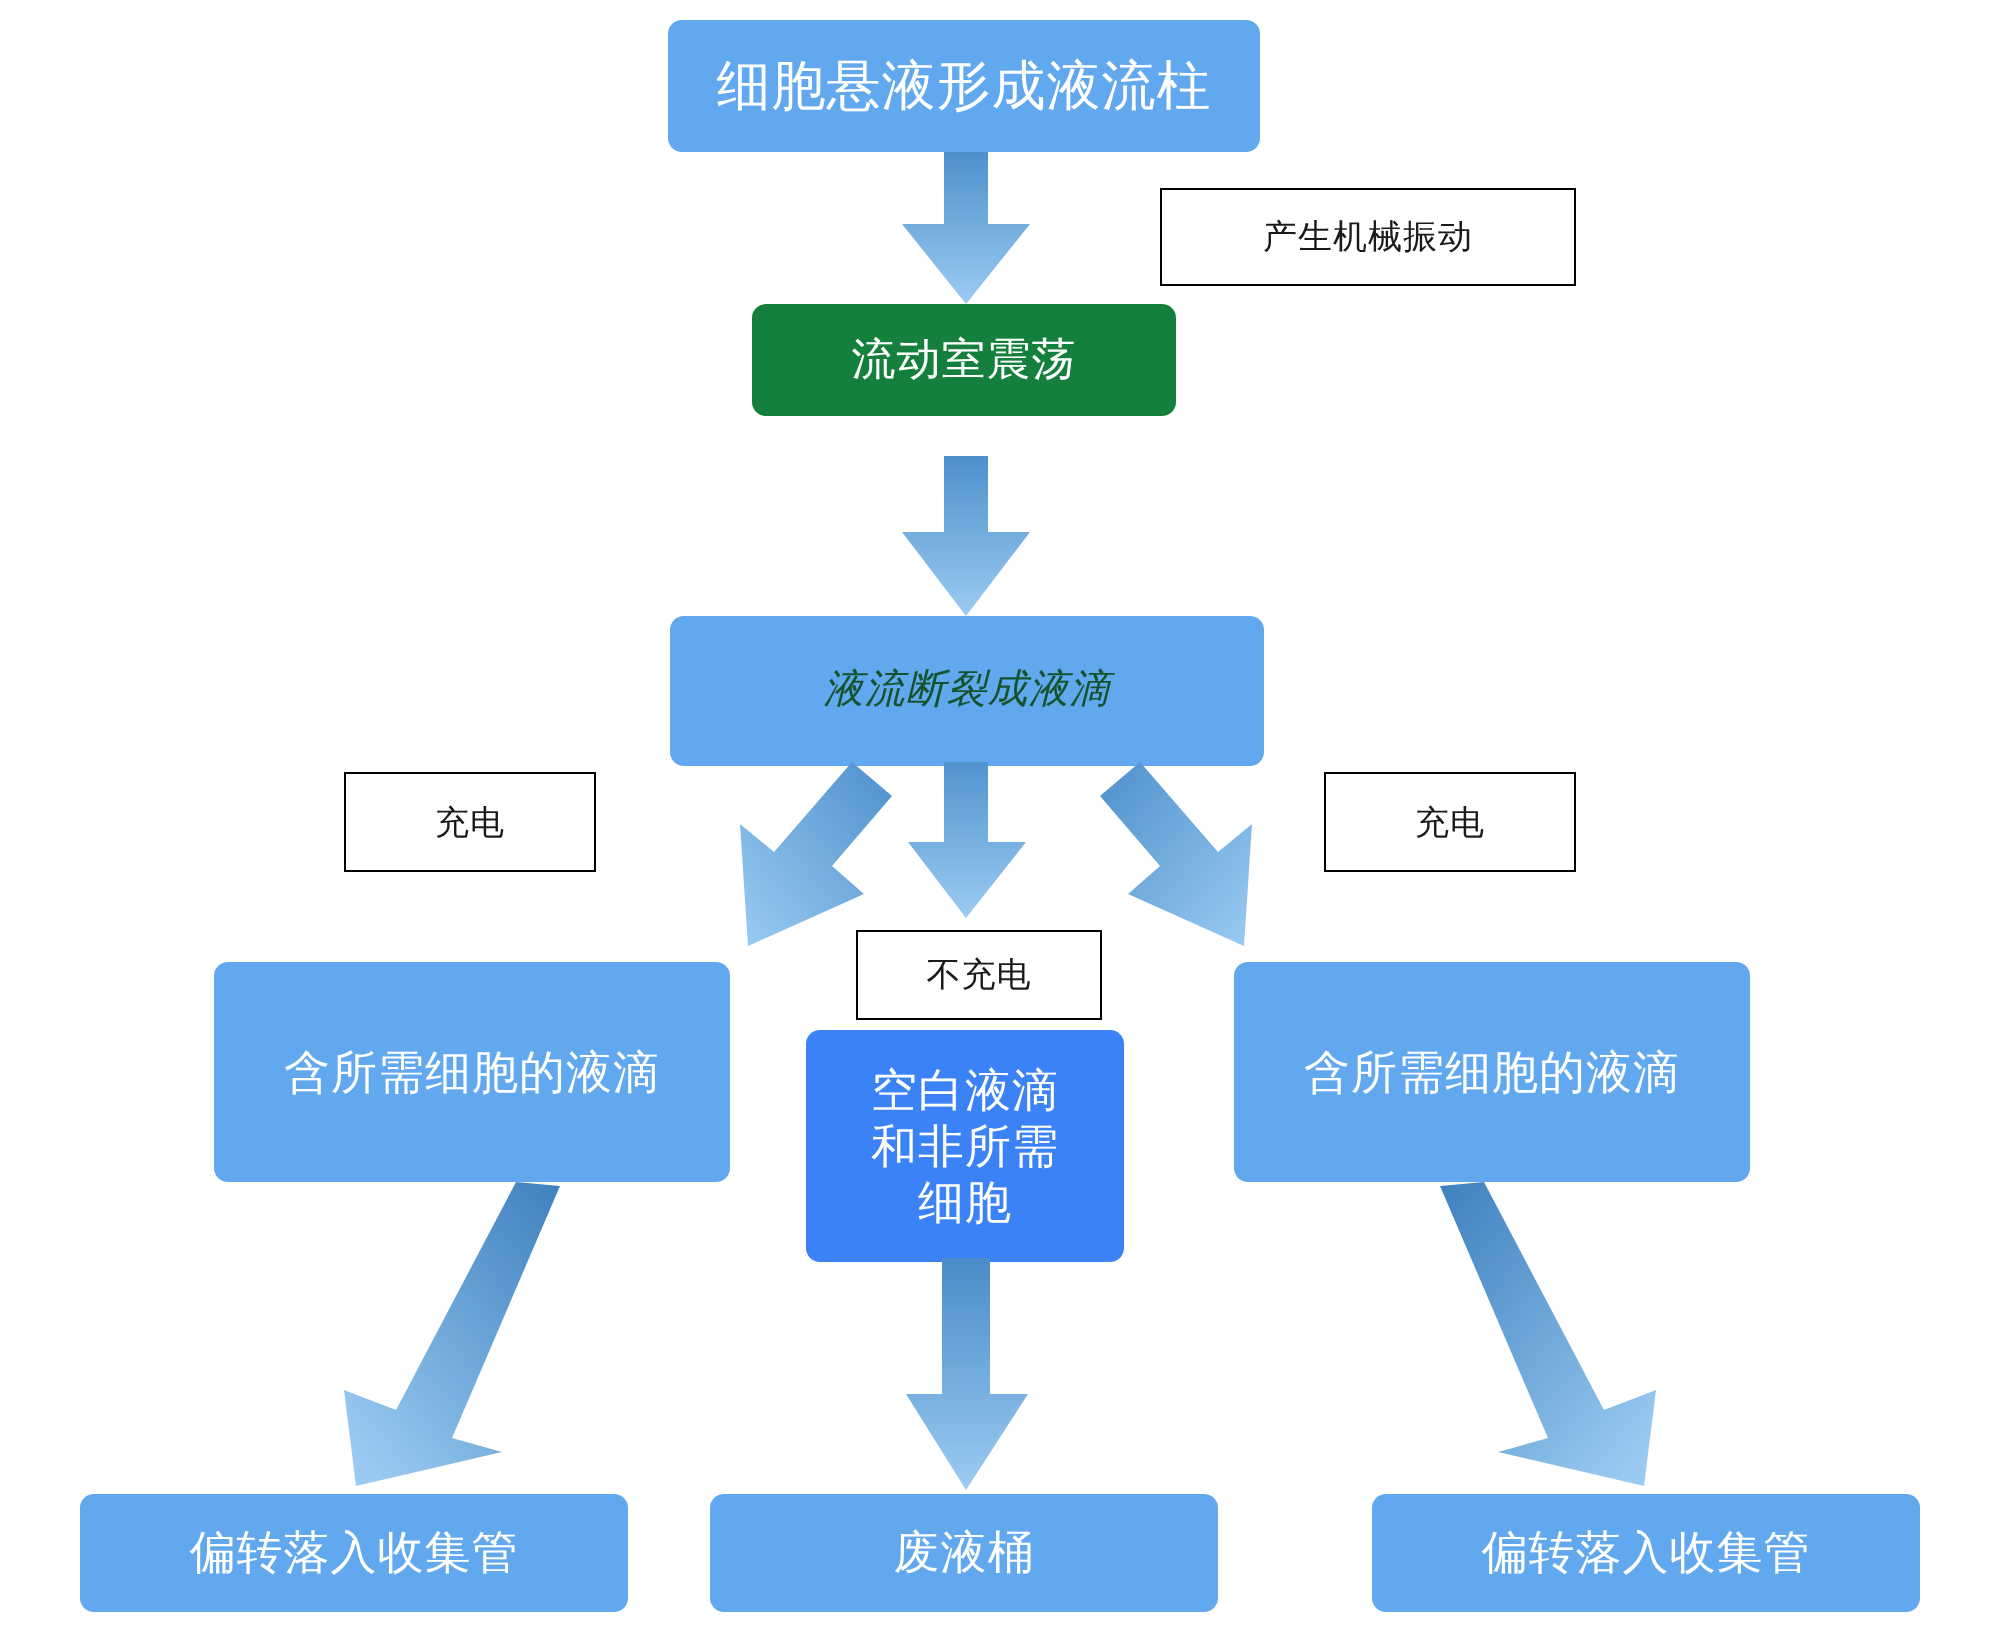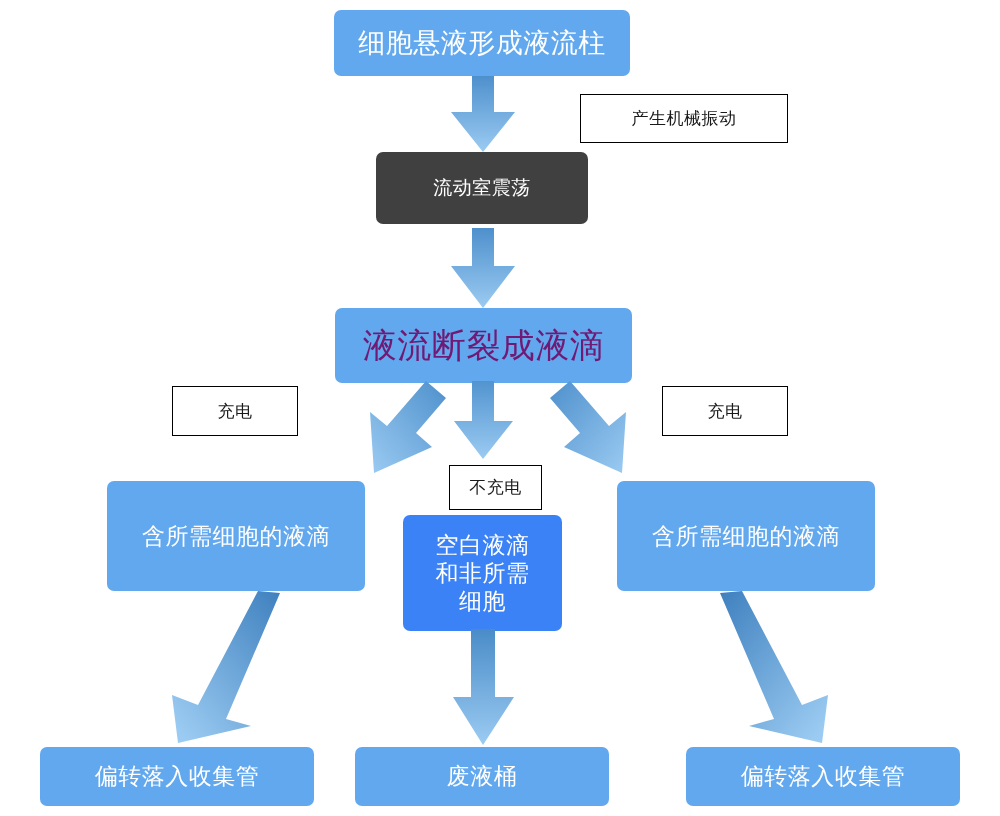--- a/index.html
+++ b/index.html
@@ -58,23 +58,23 @@
     pointer-events: none;
   }
 </style>
 </head>
 <body>
 
 <div id="canvas" style="background: rgb(255, 255, 255);">
 
   <div class="node" style="left: 334px; top: 10px; width: 296px; height: 66px; font-size: 27px; background: rgb(98, 168, 238); color: rgb(255, 255, 255);"><span>细胞悬液形成液流柱</span></div>
 
-  <div class="node" style="left: 376px; top: 152px; width: 212px; height: 72px; font-size: 19px; background: #404040; color: rgb(255, 255, 255);"><span>流动室震荡</span></div>
+  <div class="node" style="left: 376px; top: 152px; width: 212px; height: 56px; font-size: 22px; background: #15803d; color: rgb(255, 255, 255);"><span>流动室震荡</span></div>
 
-  <div class="node" style="left: 335px; top: 308px; width: 297px; height: 75px; font-size: 34px; background: rgb(98, 168, 238); color: #701a75;"><span>液流断裂成液滴</span></div>
+  <div class="node" style="left: 335px; top: 308px; width: 297px; height: 75px; font-size: 20px; background: rgb(98, 168, 238); color: #14532d; font-style: italic;"><span>液流断裂成液滴</span></div>
 
   <div class="node" style="left: 107px; top: 481px; width: 258px; height: 110px; font-size: 23px; background: rgb(98, 168, 238); color: rgb(255, 255, 255);"><span>含所需细胞的液滴</span></div>
 
   <div class="node" style="left: 403px; top: 515px; width: 159px; height: 116px; font-size: 23px; background: #3b82f6; color: rgb(255, 255, 255);"><span>空白液滴
 和非所需
 细胞</span></div>
 
   <div class="node" style="left: 617px; top: 481px; width: 258px; height: 110px; font-size: 23px; background: rgb(98, 168, 238); color: rgb(255, 255, 255);"><span>含所需细胞的液滴</span></div>
 
   <div class="node" style="left: 40px; top: 747px; width: 274px; height: 59px; font-size: 23px; background: rgb(98, 168, 238); color: rgb(255, 255, 255);"><span>偏转落入收集管</span></div>
@@ -88,21 +88,21 @@
     </div>
 
   <div class="note" style="left: 172px; top: 386px; width: 126px; height: 50px; border-color: rgb(0, 0, 0); color: rgb(26, 26, 26);">
       <span>充电</span>
     </div>
 
   <div class="note" style="left: 662px; top: 386px; width: 126px; height: 50px; border-color: rgb(0, 0, 0); color: rgb(26, 26, 26);">
       <span>充电</span>
     </div>
 
-  <div class="note" style="left: 428px; top: 465px; width: 93px; height: 45px; border-color: rgb(0, 0, 0); color: rgb(26, 26, 26); margin-left: 21px;">
+  <div class="note" style="left: 428px; top: 465px; width: 123px; height: 45px; border-color: rgb(0, 0, 0); color: rgb(26, 26, 26);">
       <span>不充电</span>
     </div>
 
   <svg class="arrow" style="left:443px; top:76px; width:80px; height:78px;" viewBox="0 0 80 78">
     <defs>
       <linearGradient id="gv1" x1="0" y1="0" x2="0" y2="1">
         <stop offset="0" stop-color="#4E90CC"></stop>
           <stop offset="1" stop-color="#9BCBF2"></stop>
       </linearGradient>
     </defs>

